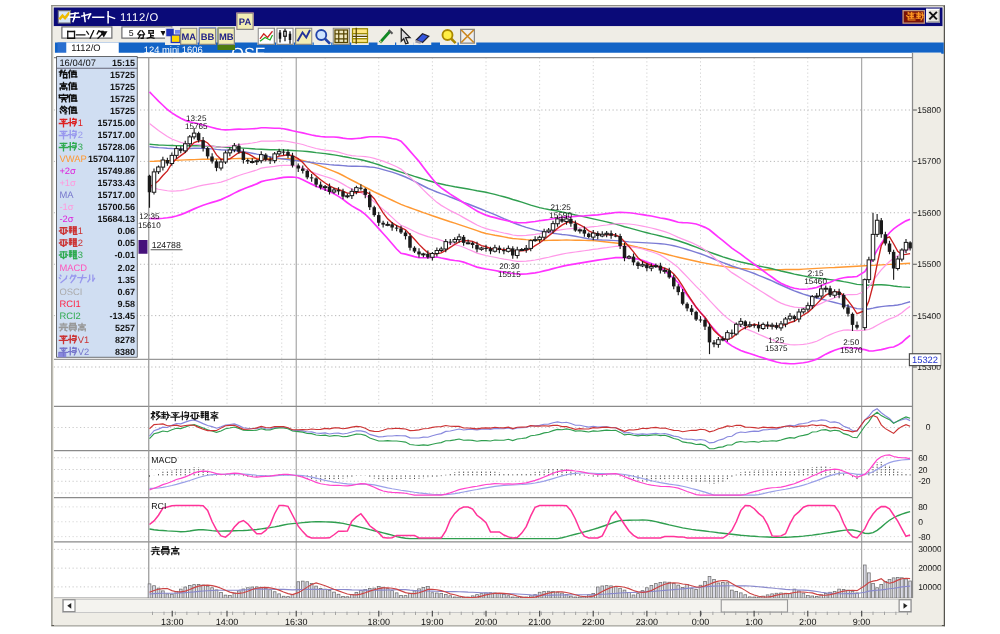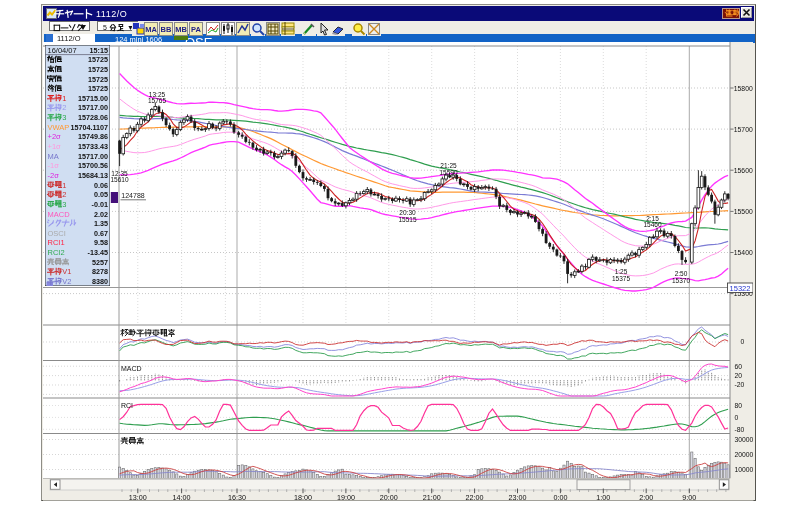--- a/index.html
+++ b/index.html
@@ -125,21 +125,21 @@
         <rect x="0.5" y="0.5" width="13" height="13" fill="#f2edb4" stroke="#888"></rect>
         <text x="7" y="10" font-size="7.5" font-weight="bold" fill="#222288" text-anchor="middle" font-family="Liberation Sans">BB</text>
       </svg>
     </div>
     <div style="position:absolute;left:132px;top:17px;width:14px;height:18px;background:#4d7c0f">
       <svg style="display:block" width="14" height="14" viewBox="0 0 14 14">
         <rect x="0.5" y="0.5" width="13" height="13" fill="#f2edb4" stroke="#888"></rect>
         <text x="7" y="10" font-size="7.5" font-weight="bold" fill="#222288" text-anchor="middle" font-family="Liberation Sans">MB</text>
       </svg>
     </div>
-    <div style="position:absolute;left:147px;top:17px;width:14px;height:14px;background:#fca5a5">
+    <div style="position:absolute;left:147px;top:5px;width:14px;height:14px;background:#fca5a5">
       <svg style="display:block" width="14" height="14" viewBox="0 0 14 14">
         <rect x="0.5" y="0.5" width="13" height="13" fill="#f2edb4" stroke="#888"></rect>
         <text x="7" y="10" font-size="7.5" font-weight="bold" fill="#222288" text-anchor="middle" font-family="Liberation Sans">PA</text>
       </svg>
     </div>
     <div style="position:absolute;left:163.5px;top:17px;width:14px;height:14px;background:#efede6">
       <svg style="display:block" width="14" height="14" viewBox="0 0 14 14">
         <rect x="0.5" y="0.5" width="13" height="13" fill="#fff" stroke="#888"></rect>
         <polyline points="2,9 5,5 8,8 12,3" fill="none" stroke="#cc2222"></polyline>
         <polyline points="2,11 6,8 10,10 12,6" fill="none" stroke="#22aa22"></polyline>

